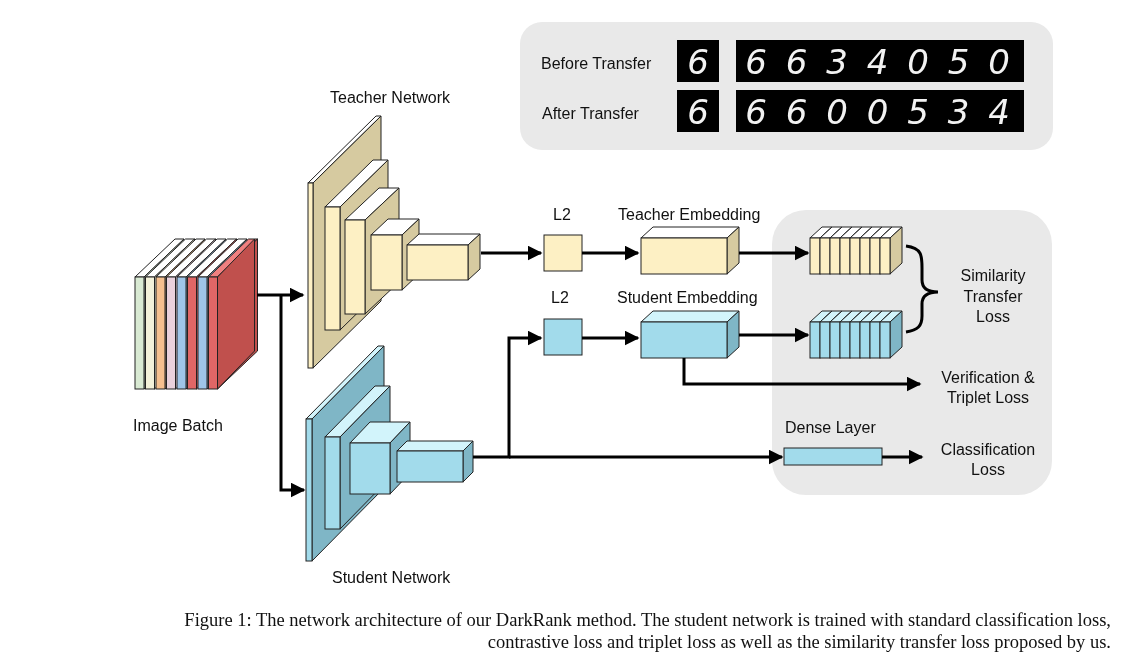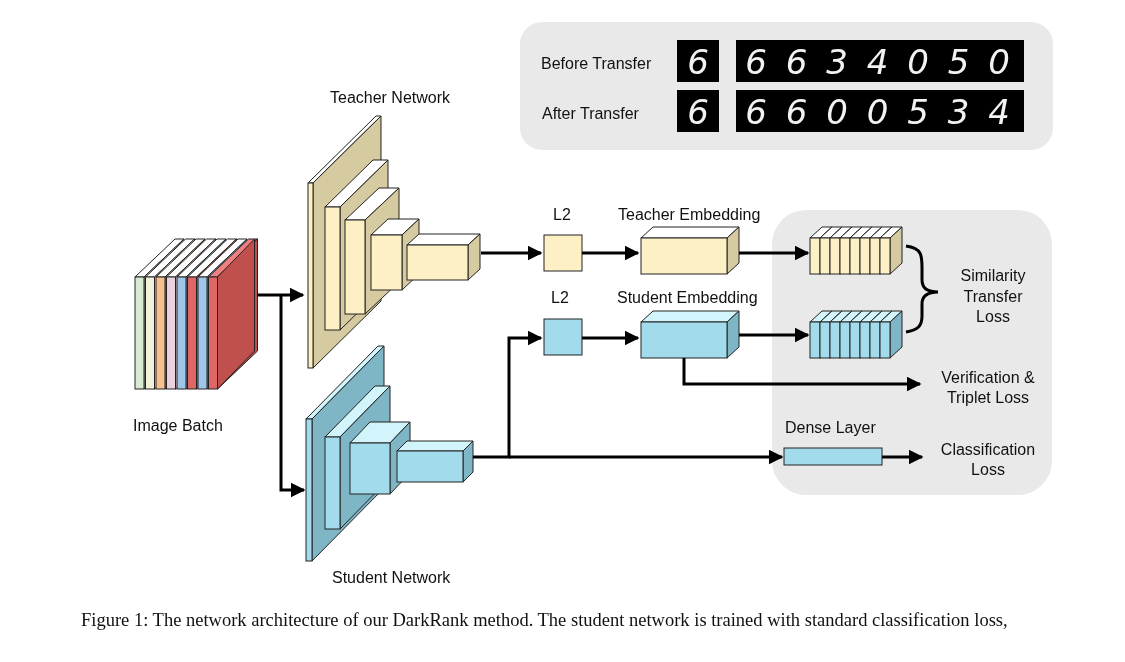--- a/index.html
+++ b/index.html
@@ -1,20 +1,20 @@
 <!DOCTYPE html>
 <html><head>
 <meta charset="utf-8">
 <style>
   html, body { margin: 0; padding: 0; background: #ffffff; }
   body { width: 1125px; height: 662px; position: relative; overflow: hidden; font-family: "Liberation Sans", sans-serif; }
   #diagram { position: absolute; left: 0; top: 0; }
   .lbl { font-family: "Liberation Sans", sans-serif; font-size: 16px; fill: #111; }
   .caption { position: absolute; left: 81px; top: 609px; width: 1030px; font-family: "Liberation Serif", serif; font-size: 18.5px; line-height: 22px; color: #111; }
-  .caption span { display: block; white-space: nowrap; }
+  .caption span { display: block; white-space: nowrap; text-align: right; }
 </style>
 </head>
 <body>
 
 <svg id="diagram" width="1125" height="600" viewBox="0 0 1125 600" xmlns="http://www.w3.org/2000/svg">
   <defs>
     <marker id="arrow" viewBox="0 0 10 10" refX="9" refY="5" markerWidth="5" markerHeight="5" orient="auto">
       <path d="M0,0 L10,5 L0,10 z" fill="#000"></path>
     </marker>
   </defs>
@@ -275,13 +275,14 @@
     <path d="M582,338 L638,338" marker-end="url(#arrow)"></path>
     <path d="M739,335 L808,335" marker-end="url(#arrow)"></path>
     <path d="M684,358 L684,384 L920,384" marker-end="url(#arrow)"></path>
     <path d="M509,457 L782,457" marker-end="url(#arrow)"></path>
     <path d="M882,457 L922,457" marker-end="url(#arrow)"></path>
   </g>
 </svg>
 
 <div class="caption">
   <span>Figure 1: The network architecture of our DarkRank method. The student network is trained with standard classification loss,</span>
+  <span>contrastive loss and triplet loss as well as the similarity transfer loss proposed by us.</span>
 </div>
 
 </body></html>

